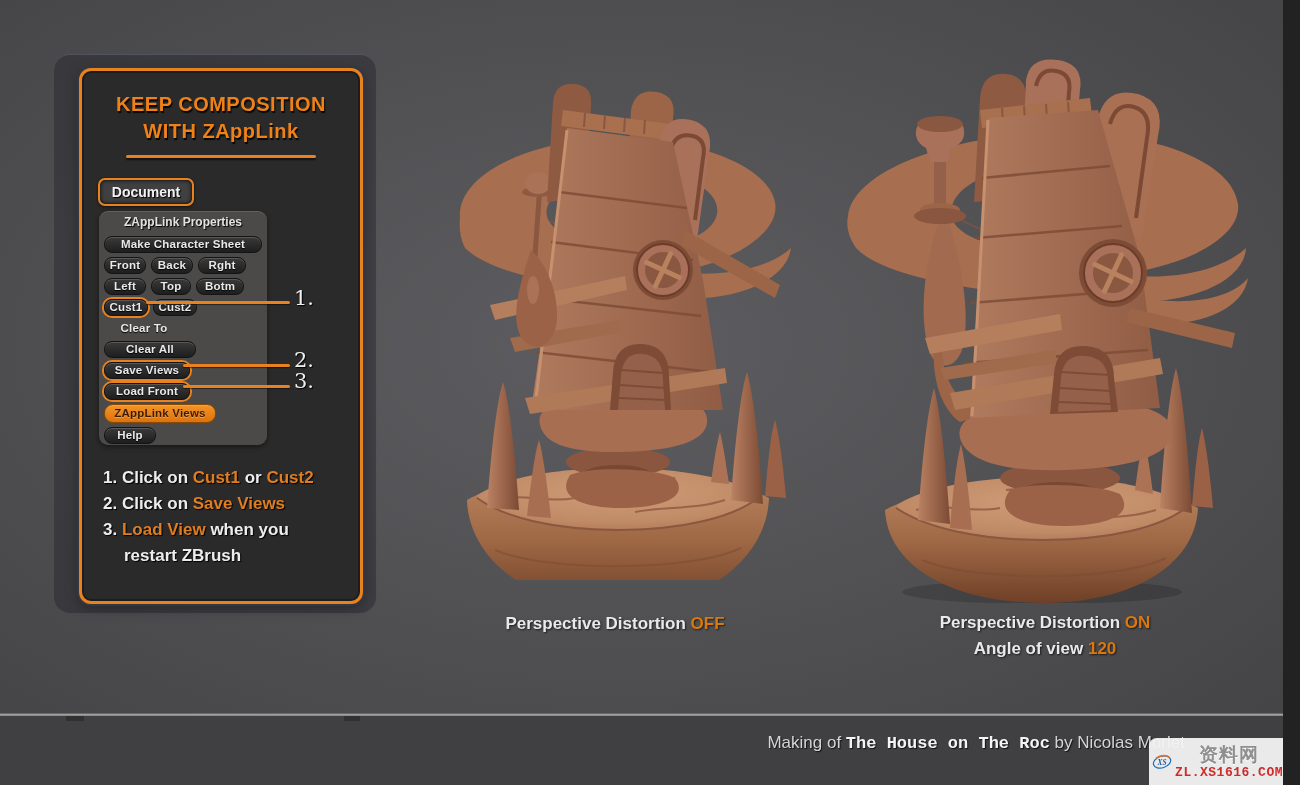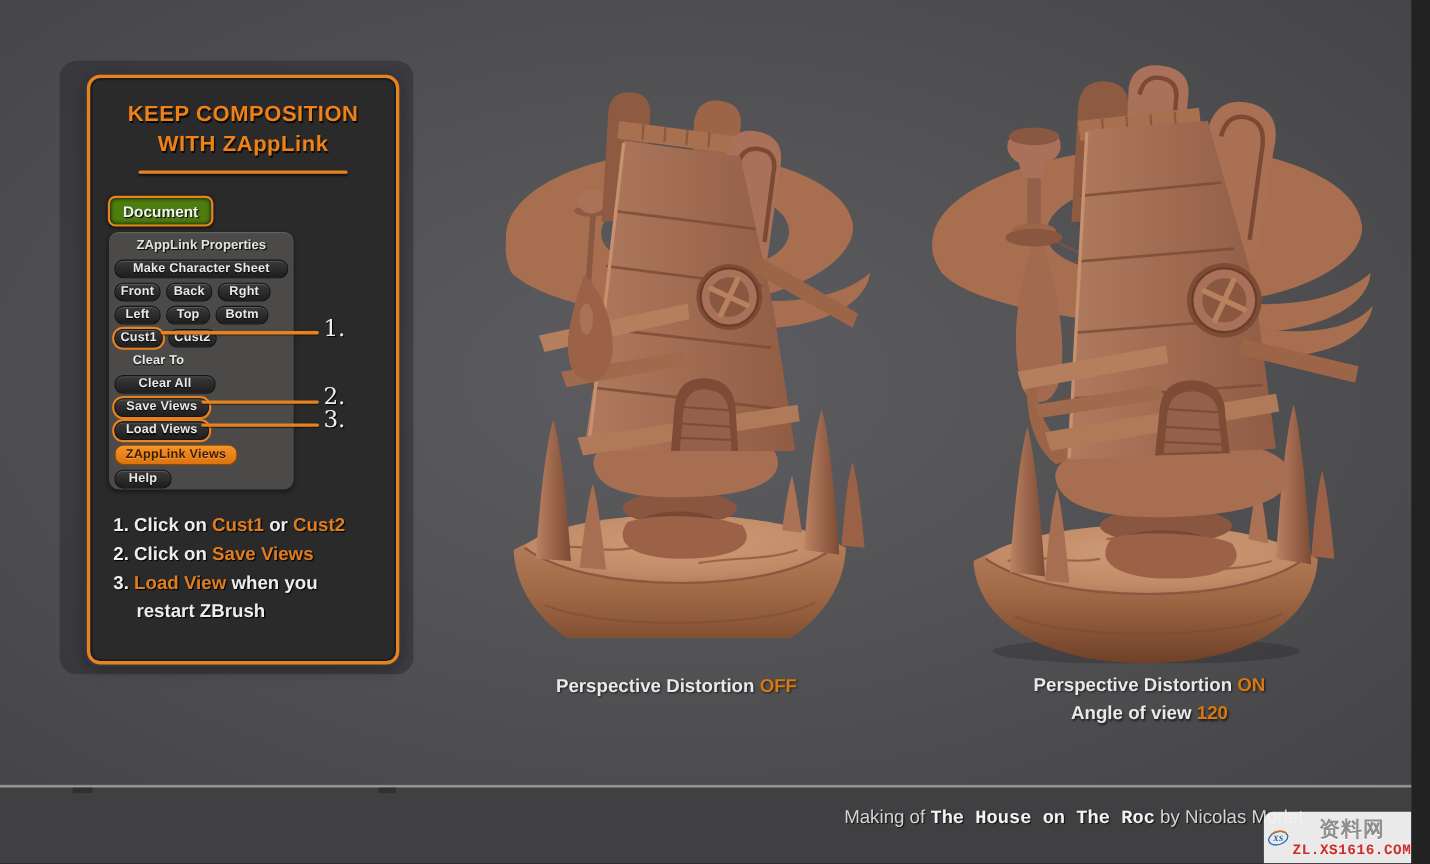--- a/index.html
+++ b/index.html
@@ -20,21 +20,21 @@
     box-shadow:0 0 0 2px #333741, inset 0 0 0 2px #1d1d1f, 0 4px 14px rgba(0,0,0,.35);
   }
   .panel-title{
     margin-top:20px;text-align:center;font-size:20px;font-weight:bold;letter-spacing:.5px;
     color:#ef8119;text-shadow:1px 2px 1px rgba(0,0,0,.85);line-height:27px;
   }
   .title-divider{width:190px;height:3px;background:#e8821e;margin:10px auto 0;border-radius:2px;
     box-shadow:0 2px 2px rgba(0,0,0,.6);}
   .doc-btn{
     position:absolute;left:16px;top:107px;width:96px;height:28px;box-sizing:border-box;
-    background:#4d7c0f;border:2px solid #e8821e;border-radius:7px;
+    background:#404040;border:2px solid #e8821e;border-radius:7px;
     color:#f2f2f2;font-size:14px;font-weight:bold;text-align:center;line-height:24px;
     text-shadow:1px 1px 1px #000;box-shadow:inset 0 0 4px #000, 0 1px 3px rgba(0,0,0,.6);
   }
   .subpanel{
     position:absolute;left:17px;top:140px;width:168px;height:234px;box-sizing:border-box;
     background:#4b4a48;border-radius:9px;padding:2px 5px;
     box-shadow:0 2px 5px rgba(0,0,0,.45), inset 0 1px 0 rgba(255,255,255,.12);
   }
   .subpanel-header{
     text-align:center;font-size:12px;font-weight:bold;color:#e2e2e0;
@@ -295,21 +295,21 @@
       <div class="btnrow">
           <div class="btn btn-flat" style="width:80px">Clear To</div>
         </div>
       <div class="btnrow">
           <div class="btn" style="width:92px">Clear All</div>
         </div>
       <div class="btnrow">
           <div class="btn btn-outline" style="width:86px">Save Views</div>
         </div>
       <div class="btnrow">
-          <div class="btn btn-outline" style="width:86px">Load Views</div>
+          <div class="btn btn-outline" style="width:86px">Load Front</div>
         </div>
       <div class="btnrow">
           <div class="btn btn-orange" style="width:112px">ZAppLink Views</div>
         </div>
       <div class="btnrow">
           <div class="btn" style="width:52px">Help</div>
         </div>
     </div>
 
     <div class="instructions">

